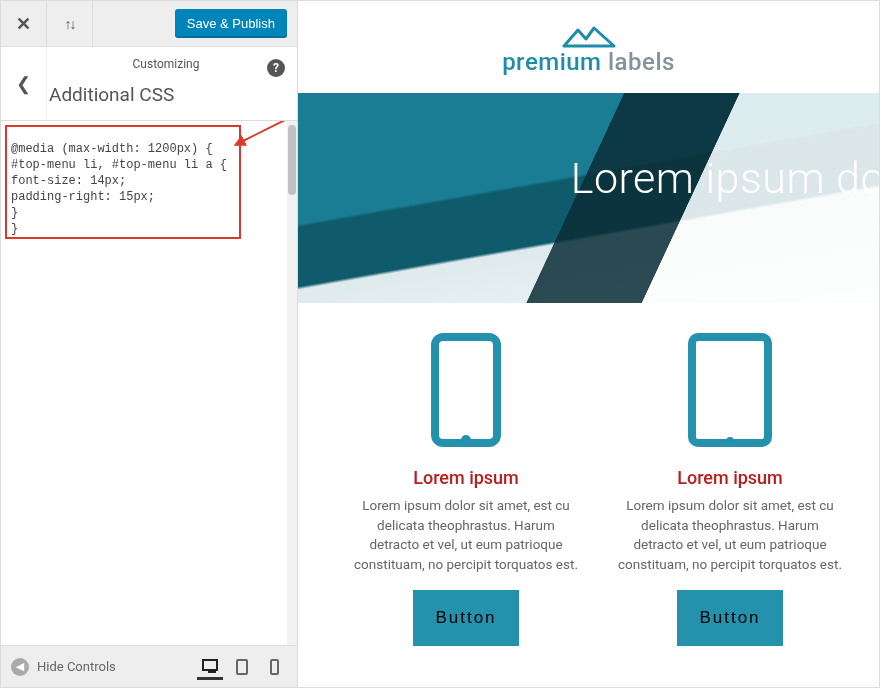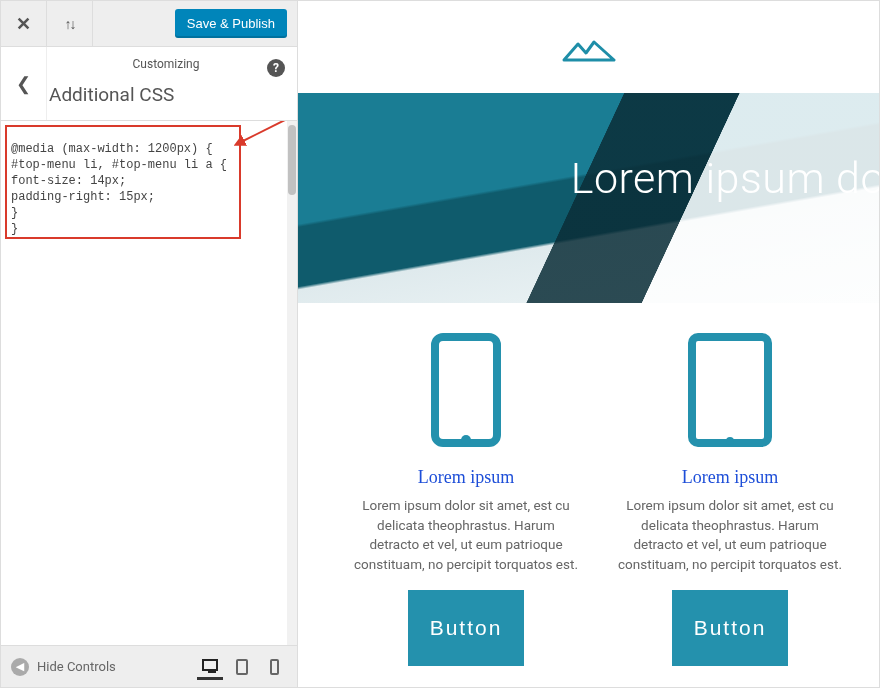--- a/index.html
+++ b/index.html
@@ -213,31 +213,31 @@
   .phone-ico::before { content:""; position:absolute; top:-6px; left:50%; transform:translateX(-50%); width:22px; height:4px; background:#2491ad; border-radius:2px; }
   .phone-ico::after  { content:""; position:absolute; bottom:-6px; left:50%; transform:translateX(-50%); width:10px; height:10px; background:#2491ad; border-radius:50%; }
   .tablet-ico {
     width: 84px; height: 114px;
     border: 8px solid #2491ad;
     border-radius: 10px;
     position: relative;
   }
   .tablet-ico::after { content:""; position:absolute; bottom:-6px; left:50%; transform:translateX(-50%); width:8px; height:8px; background:#2491ad; border-radius:50%; }
   .feature h3 {
-    font-size: 18px; color: #1d4ed8; font-weight: 500; margin-bottom: 8px; font-family: Liberation Serif, serif;
+    font-size: 18px; color: #b91c1c; font-weight: 500; margin-bottom: 8px;
   }
   .feature p {
     font-size: 13.5px; color: #666; line-height: 1.45; margin-bottom: 16px;
   }
   .btn {
     display: inline-block;
     background: #2491ad;
-    color: #ffffff;
-    padding: 26px 22px;
-    font-size: 21px;
+    color: #000000;
+    padding: 18px 22px;
+    font-size: 17px;
     letter-spacing: 2px;
     border: none;
     cursor: pointer;
   }
 </style>
 </head>
 <body>
 
 <div class="panel">
   <div class="panel-top">
@@ -302,20 +302,23 @@
   </div>
 </div>
 
 <div class="preview">
   <div class="brand">
     <span class="mt">
       <svg width="54" height="22" viewBox="0 0 54 22">
         <path d="M2 20 L16 4 L24 13 L32 2 L52 20 Z" fill="none" stroke="#1e8ea8" stroke-width="3" stroke-linejoin="round"></path>
       </svg>
     </span>
+    <span class="name">
+      <span class="p">premium</span><span class="l"> labels</span>
+    </span>
   </div>
 
   <div class="hero">
     <div class="hero-title">Lorem ipsum do</div>
   </div>
 
   <div class="features">
     <div class="feature">
       <div class="icon-wrap">
           <div class="phone-ico"></div>

